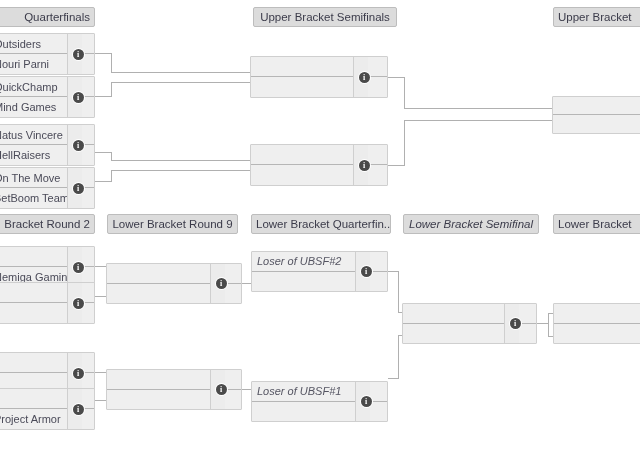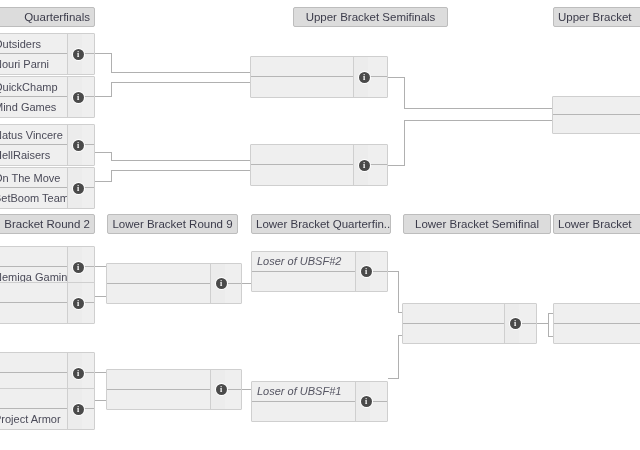--- a/index.html
+++ b/index.html
@@ -141,26 +141,26 @@
 
       <path d="M388 378 L398 378 L398 335 L403 335"></path>
 
       <path d="M537 323.5 L548 323.5 L548 313 L553 313"></path>
       <path d="M537 323.5 L548 323.5 L548 336 L553 336"></path>
     </g>
   </svg>
 
   <div id="headers-layer">
       <div class="round-header" style="left: -10px; top: 7px; width: 105px; text-align: right;">Quarterfinals</div>
-      <div class="round-header" style="left: 253px; top: 7px; width: 155px; margin-left: 40px;">Upper Bracket Semifinals</div>
+      <div class="round-header" style="left: 253px; top: 7px; width: 144px;">Upper Bracket Semifinals</div>
       <div class="round-header" style="left: 553px; top: 7px; width: 110px; text-align: left;">Upper Bracket</div>
       <div class="round-header" style="left: -10px; top: 214px; width: 105px; text-align: right;">Bracket Round 2</div>
       <div class="round-header" style="left: 107px; top: 214px; width: 131px;">Lower Bracket Round 9</div>
       <div class="round-header" style="left: 251px; top: 214px; width: 140px;">Lower Bracket Quarterfin...</div>
-      <div class="round-header" style="left: 403px; top: 214px; width: 148px;">Lower Bracket Semifinal</div>
+      <div class="round-header" style="left: 403px; top: 214px; width: 136px; font-style: italic;">Lower Bracket Semifinal</div>
       <div class="round-header" style="left: 553px; top: 214px; width: 110px; text-align: left;">Lower Bracket</div>
     </div>
   <div id="matches-layer">
       <div class="match" style="left: -12px; top: 33px; width: 107px; height: 42px;">
         <div class="slot top">
           <span class="slot-name">Outsiders</span>
         </div>
         <div class="slot">
           <span class="slot-name">Nouri Parni</span>
         </div>

